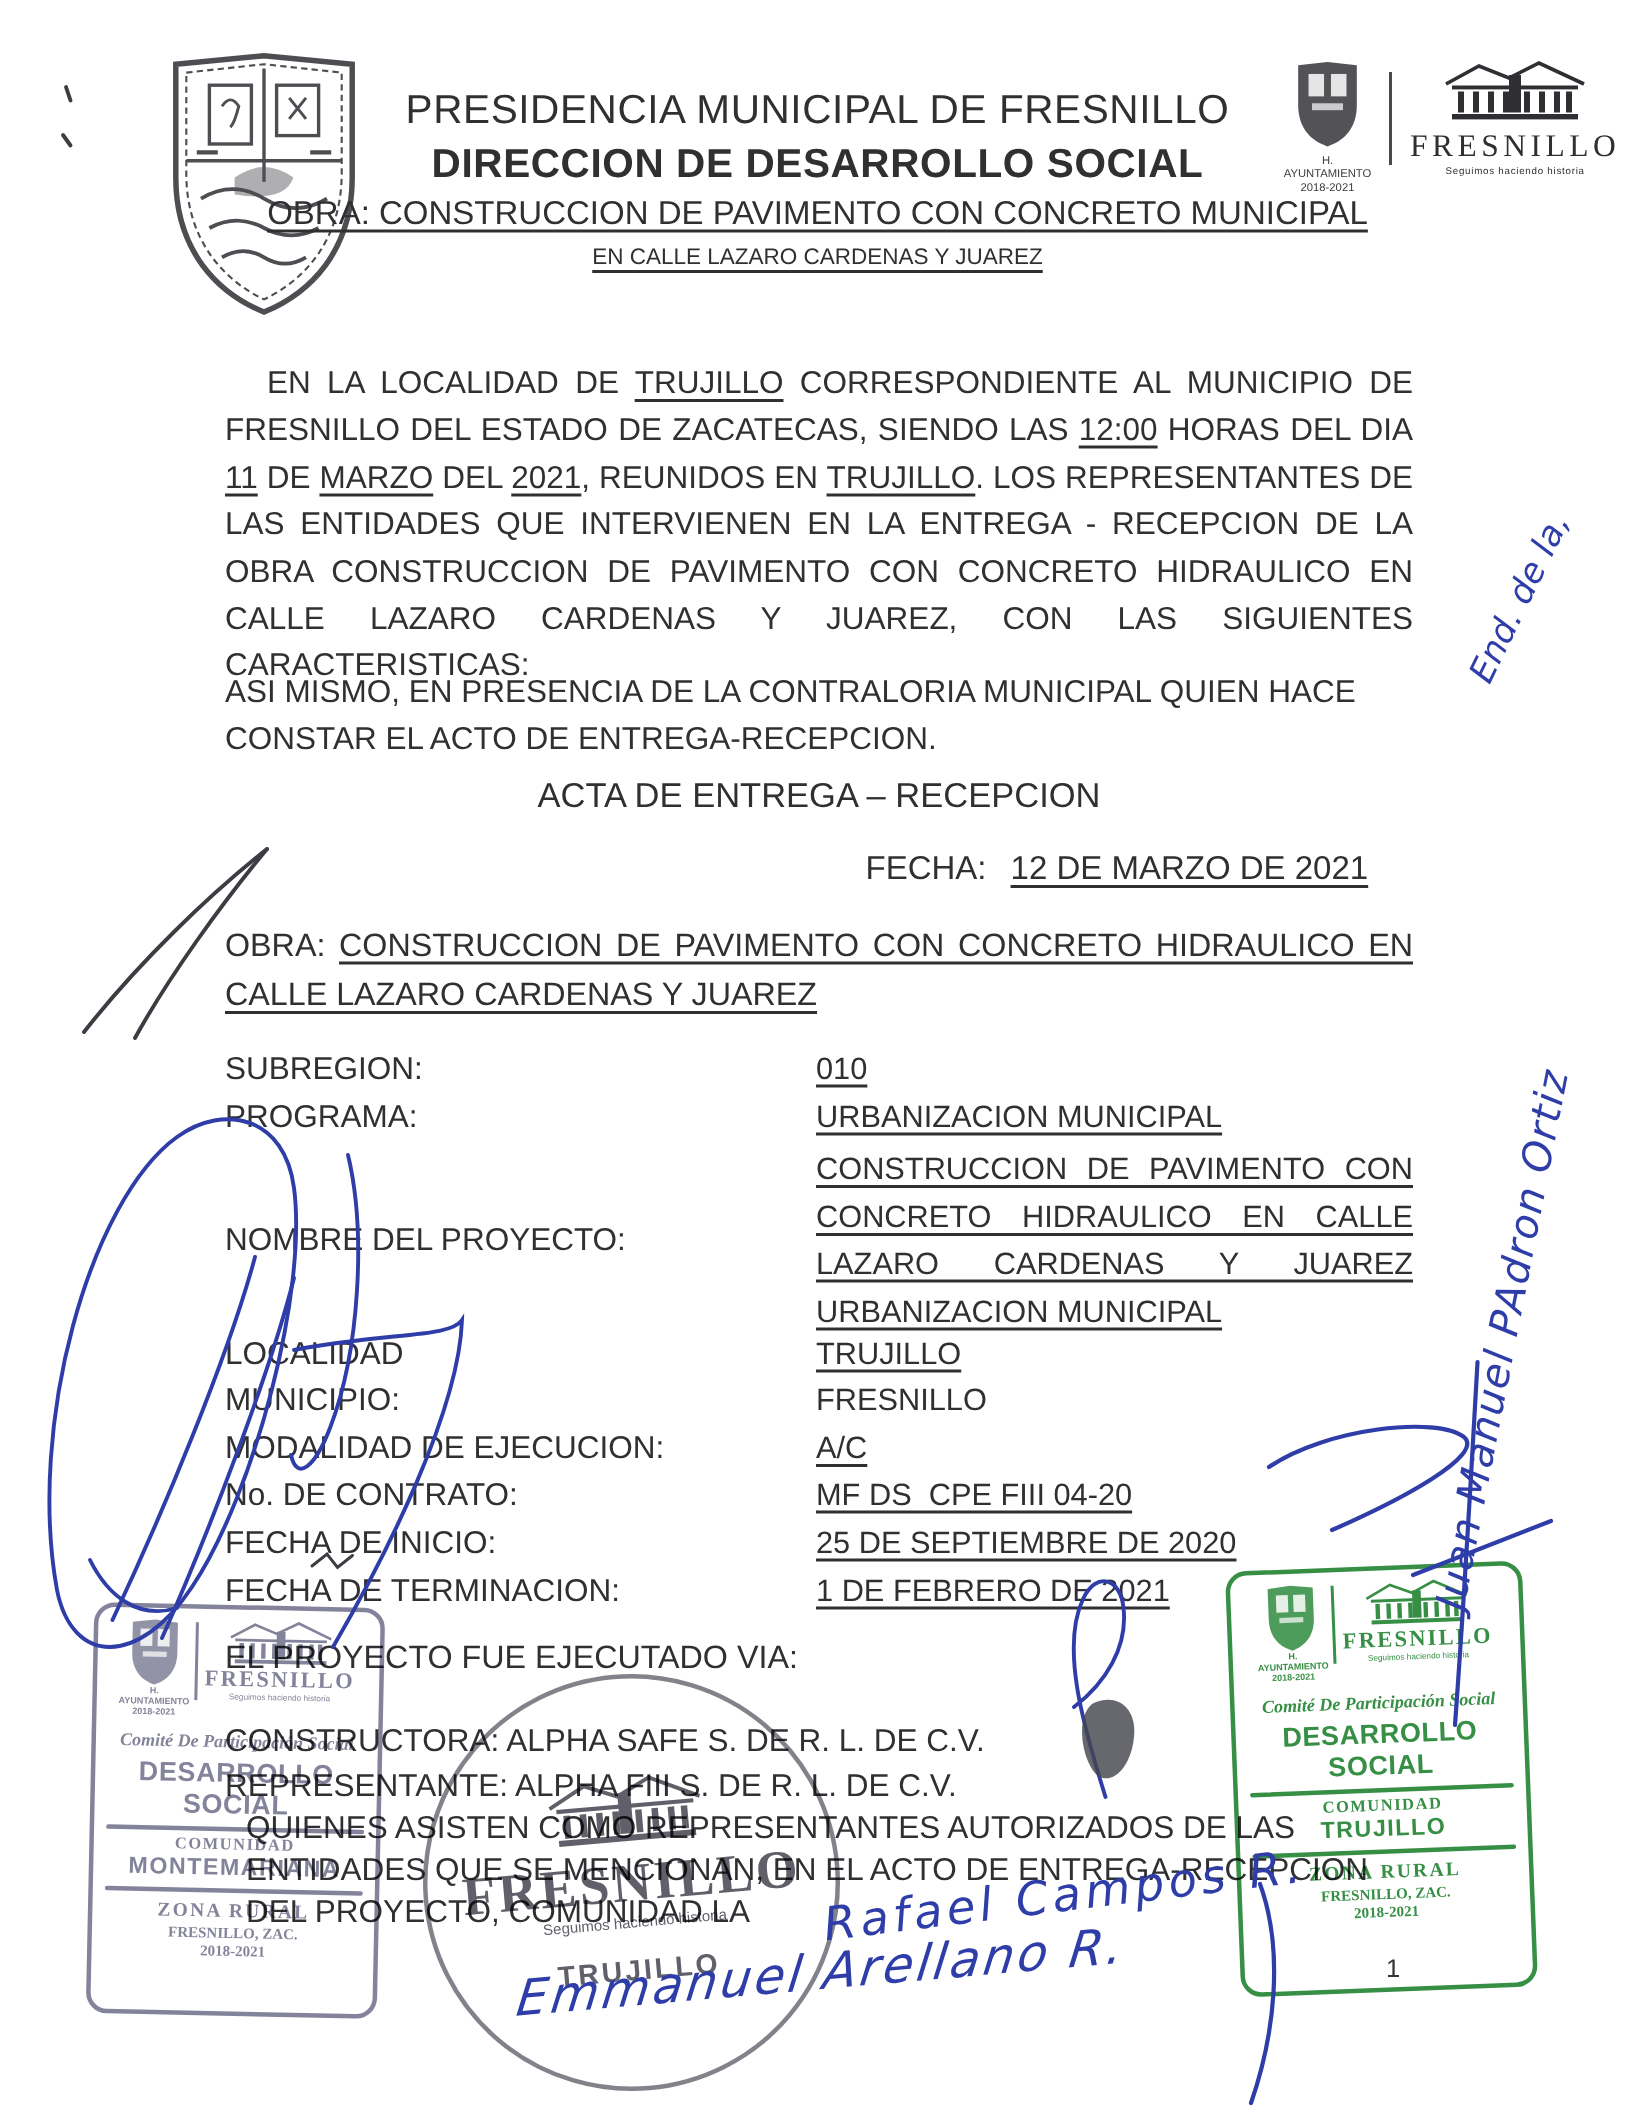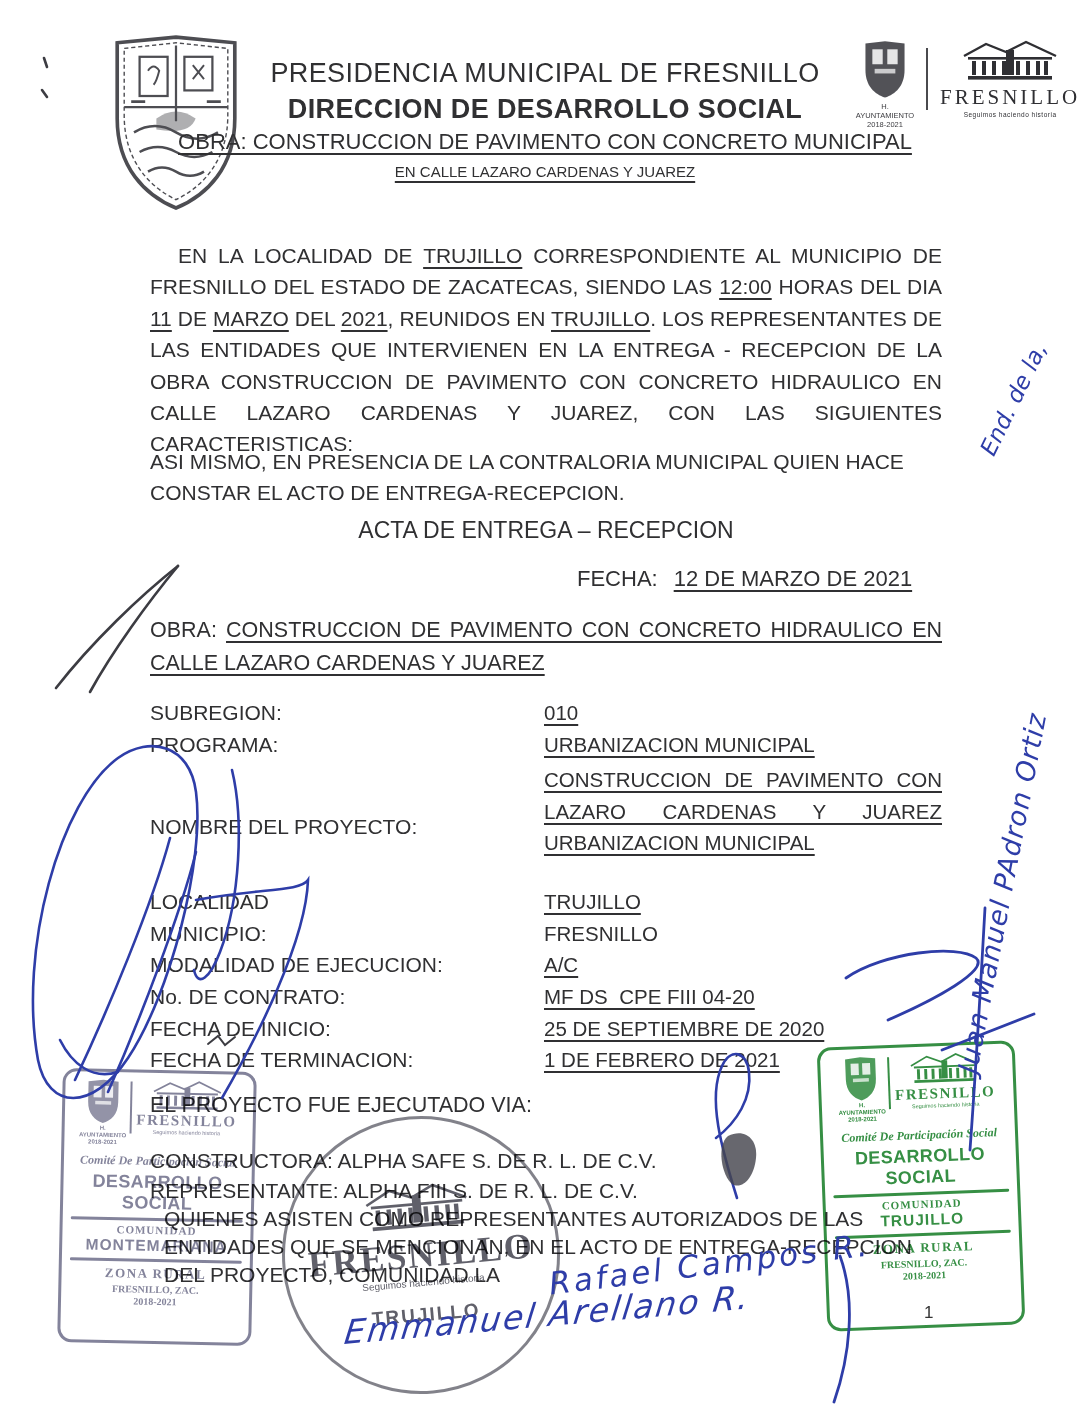--- a/index.html
+++ b/index.html
@@ -184,20 +184,21 @@
     <div class="fval u">010</div>
   </div>
   <div class="frow">
     <div class="flabel">PROGRAMA:</div>
     <div class="fval u">URBANIZACION MUNICIPAL</div>
   </div>
   <div class="frow frow-nombre">
     <div class="flabel">NOMBRE DEL PROYECTO:</div>
     <div class="nv">
       <div class="jline"><span class="u">CONSTRUCCION DE PAVIMENTO CON</span></div>
+      <div class="jline"><span class="u">CONCRETO HIDRAULICO EN CALLE</span></div>
       <div class="jline"><span class="u">LAZARO CARDENAS Y JUAREZ</span></div>
       <div class="lline"><span class="u">URBANIZACION MUNICIPAL</span></div>
     </div>
   </div>
   <div class="frow">
     <div class="flabel">LOCALIDAD</div>
     <div class="fval u">TRUJILLO</div>
   </div>
   <div class="frow">
     <div class="flabel">MUNICIPIO:</div>

